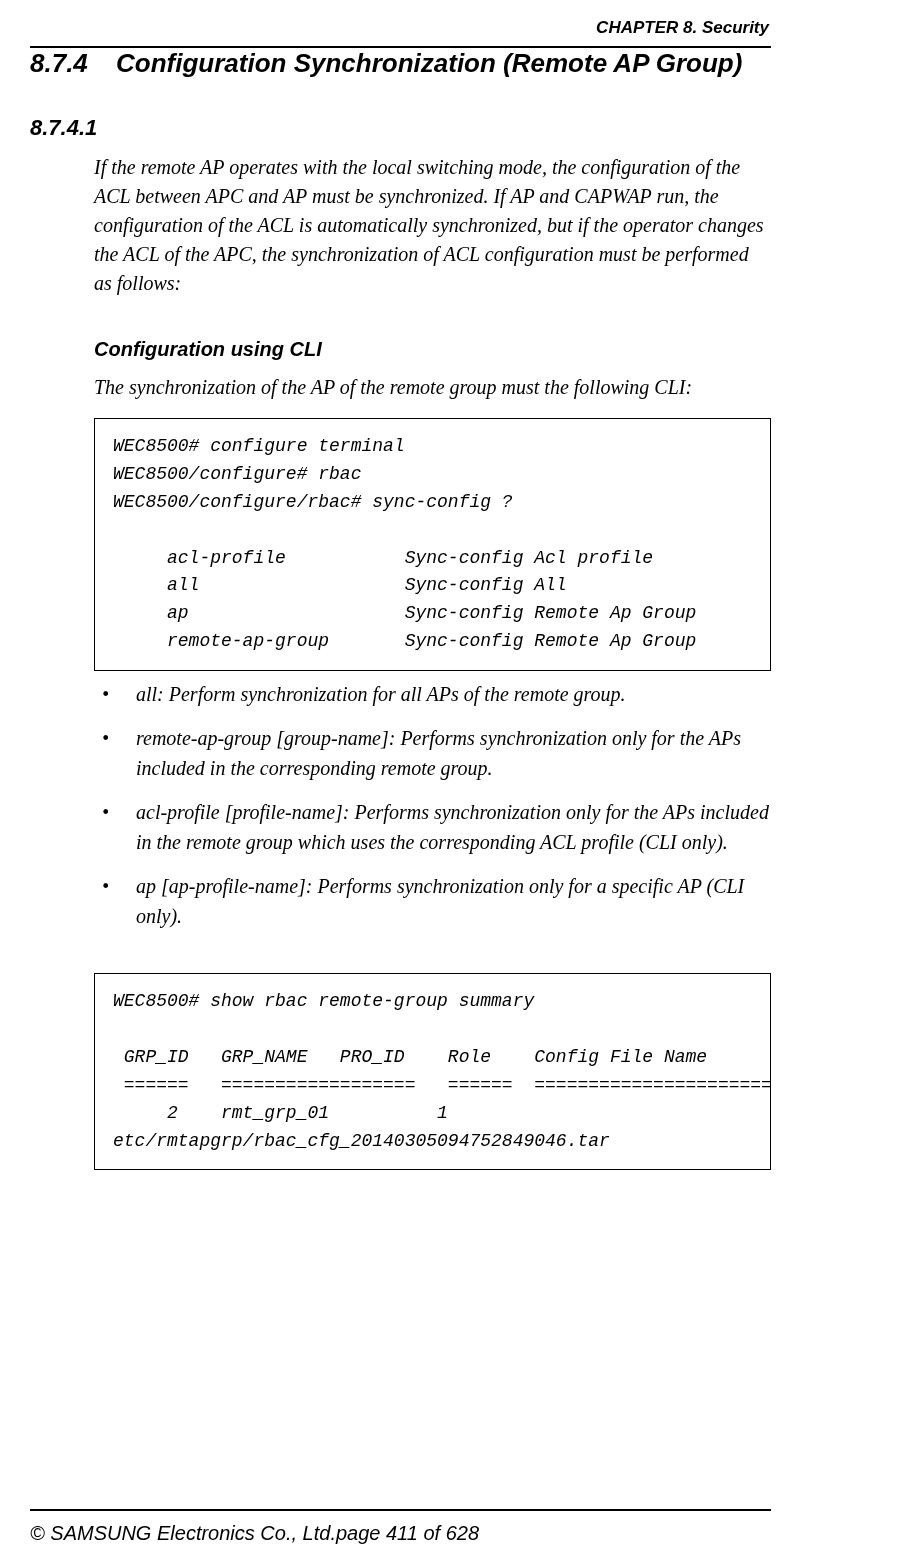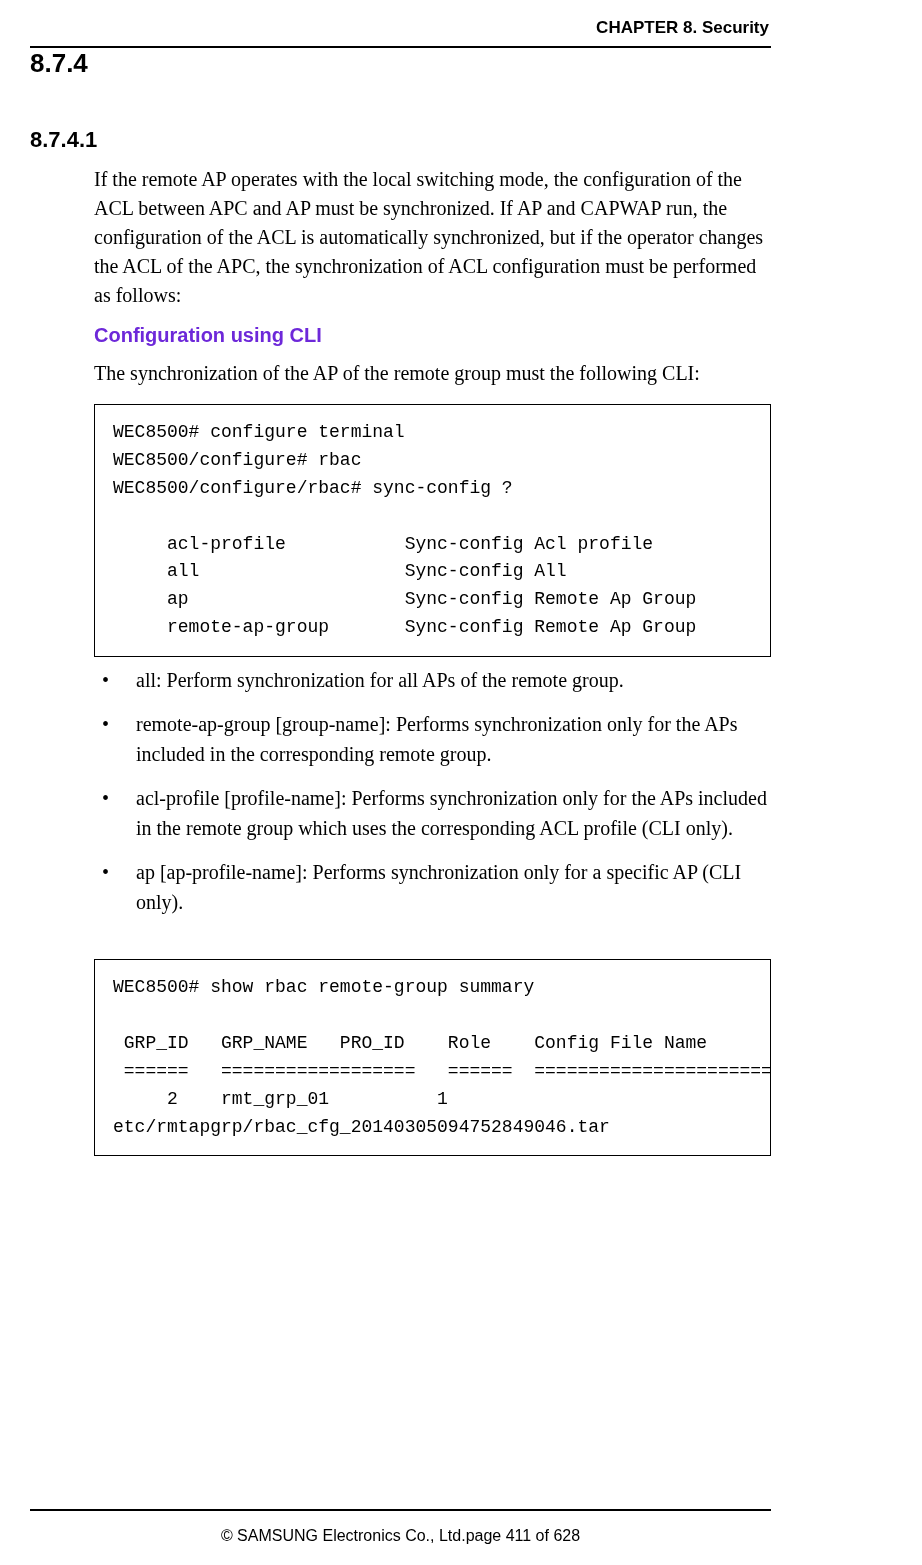--- a/index.html
+++ b/index.html
@@ -1,36 +1,36 @@
 <!DOCTYPE html>
 <html><head>
 <meta charset="utf-8">
 <style>
   * { box-sizing: border-box; margin: 0; padding: 0; }
   html, body { width: 922px; height: 1565px; background: #fff; font-family: "Times New Roman", Times, serif; color: #000; }
-  .page { width: 801px; height: 1565px; padding: 18px 30px 22px 30px; position: relative; }
+  .page { width: 801px; height: 1565px; padding: 18px 30px 22px 30px; position: relative; font-style: italic; }
   .chapter-header { text-align: right; font-family: Arial, Helvetica, sans-serif; font-weight: bold; font-size: 17px; padding-right: 2px; }
   .top-rule { border: none; border-top: 2px solid #000; margin: 8px 0 0 0; }
   .bottom-rule { border: none; border-top: 2px solid #000; margin: 0 0 6px 0; position: absolute; bottom: 48px; left: 30px; right: 30px; }
-  .footer { position: absolute; bottom: 20px; left: 30px; right: 30px; display: flex; justify-content: center; font-family: Arial, Helvetica, sans-serif; font-size: 16px; }
+  .footer { position: absolute; bottom: 20px; left: 30px; right: 30px; display: flex; justify-content: flex-start; font-family: Arial, Helvetica, sans-serif; font-size: 20px; }
 
   .content { }
 
   .h3-row { display: flex; align-items: baseline; margin-bottom: 16px; }
   .h3-num { font-family: Arial, Helvetica, sans-serif; font-weight: bold; font-size: 26px; width: 86px; flex-shrink: 0; }
   .h3-title { font-family: Arial, Helvetica, sans-serif; font-weight: bold; font-size: 26px; }
 
-  .h4-row { display: flex; align-items: flex-start; margin-top: 48px; margin-bottom: 12px; }
+  .h4-row { display: flex; align-items: flex-start; margin-top: 36px; margin-bottom: 12px; }
   .h4-num { font-family: Arial, Helvetica, sans-serif; font-weight: bold; font-size: 22px; width: 104px; flex-shrink: 0; }
   .h4-title { font-family: Arial, Helvetica, sans-serif; font-weight: bold; font-size: 22px; }
 
   .body-block { margin-left: 64px; }
   .body-text { font-size: 20px; line-height: 1.45; margin-bottom: 6px; }
 
-  .cli-heading { font-family: Arial, Helvetica, sans-serif; font-weight: bold; font-size: 20px; color: #6d28d9; margin-top: 14px; margin-bottom: 12px; }
+  .cli-heading { font-family: Arial, Helvetica, sans-serif; font-weight: bold; font-size: 20px; color: #000000; margin-top: 40px; margin-bottom: 12px; }
 
   .code-box { border: 1.5px solid #000; margin-top: 16px; padding: 14px 18px; font-family: "Courier New", Courier, monospace; font-size: 18px; line-height: 1.55; white-space: pre; overflow: hidden; }
 
   ul.bullets { list-style: none; margin-top: 8px; }
   ul.bullets > li { display: flex; font-size: 20px; line-height: 1.5; margin-bottom: 14px; }
   ul.bullets > li > .dot { width: 42px; flex-shrink: 0; text-align: left; padding-left: 8px; }
   ul.bullets > li > .li-text { flex: 1; }
 
   .para-spacer { height: 12px; }
 </style>
@@ -39,20 +39,21 @@
 
 <div class="page">
 
   <div class="chapter-header">CHAPTER 8. Security</div>
   <hr class="top-rule">
 
   <div class="content">
 
     <div class="h3-row">
       <div class="h3-num">8.7.4</div>
+      <div class="h3-title">Configuration Synchronization (Remote AP Group)</div>
     </div>
 
 
     <div class="h4-row">
       <div class="h4-num">8.7.4.1</div>
     </div>
 
     <div class="body-block">
       <p class="body-text">If the remote AP operates with the local switching mode, the configuration of the ACL between APC and AP must be synchronized. If AP and CAPWAP run, the configuration of the ACL is automatically synchronized, but if the operator changes the ACL of the APC, the synchronization of ACL configuration must be performed as follows:</p>
 

